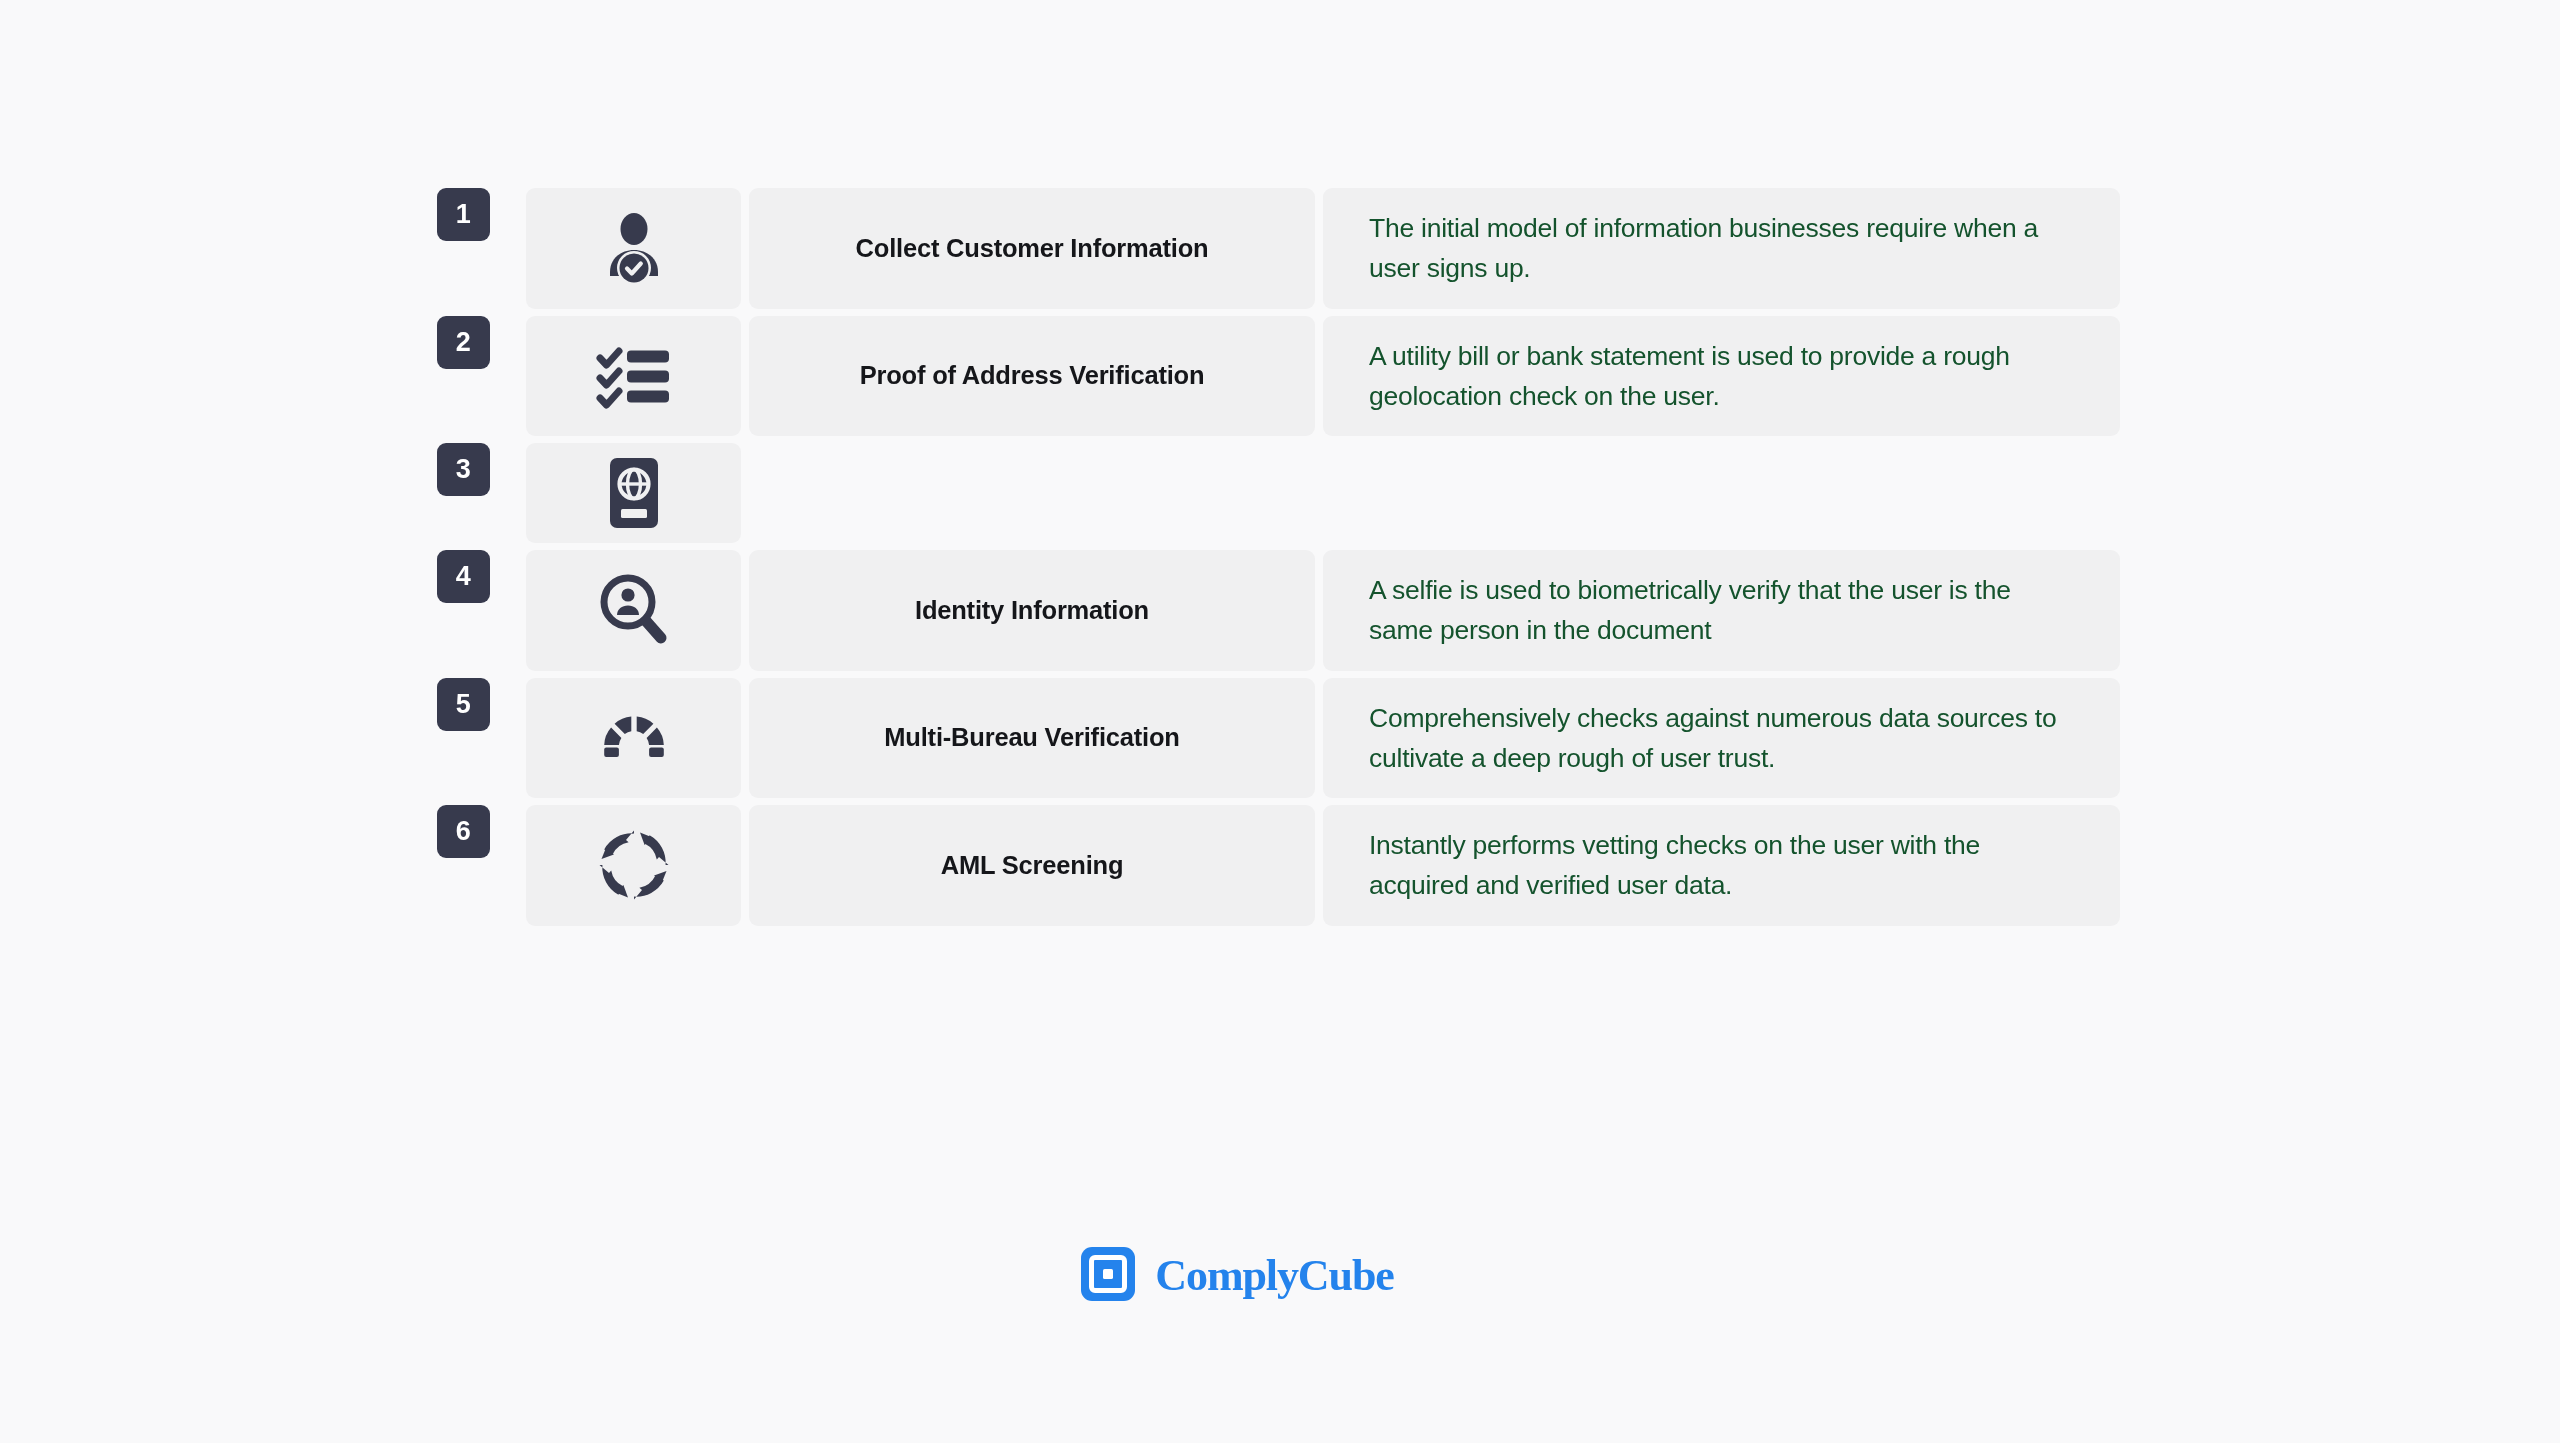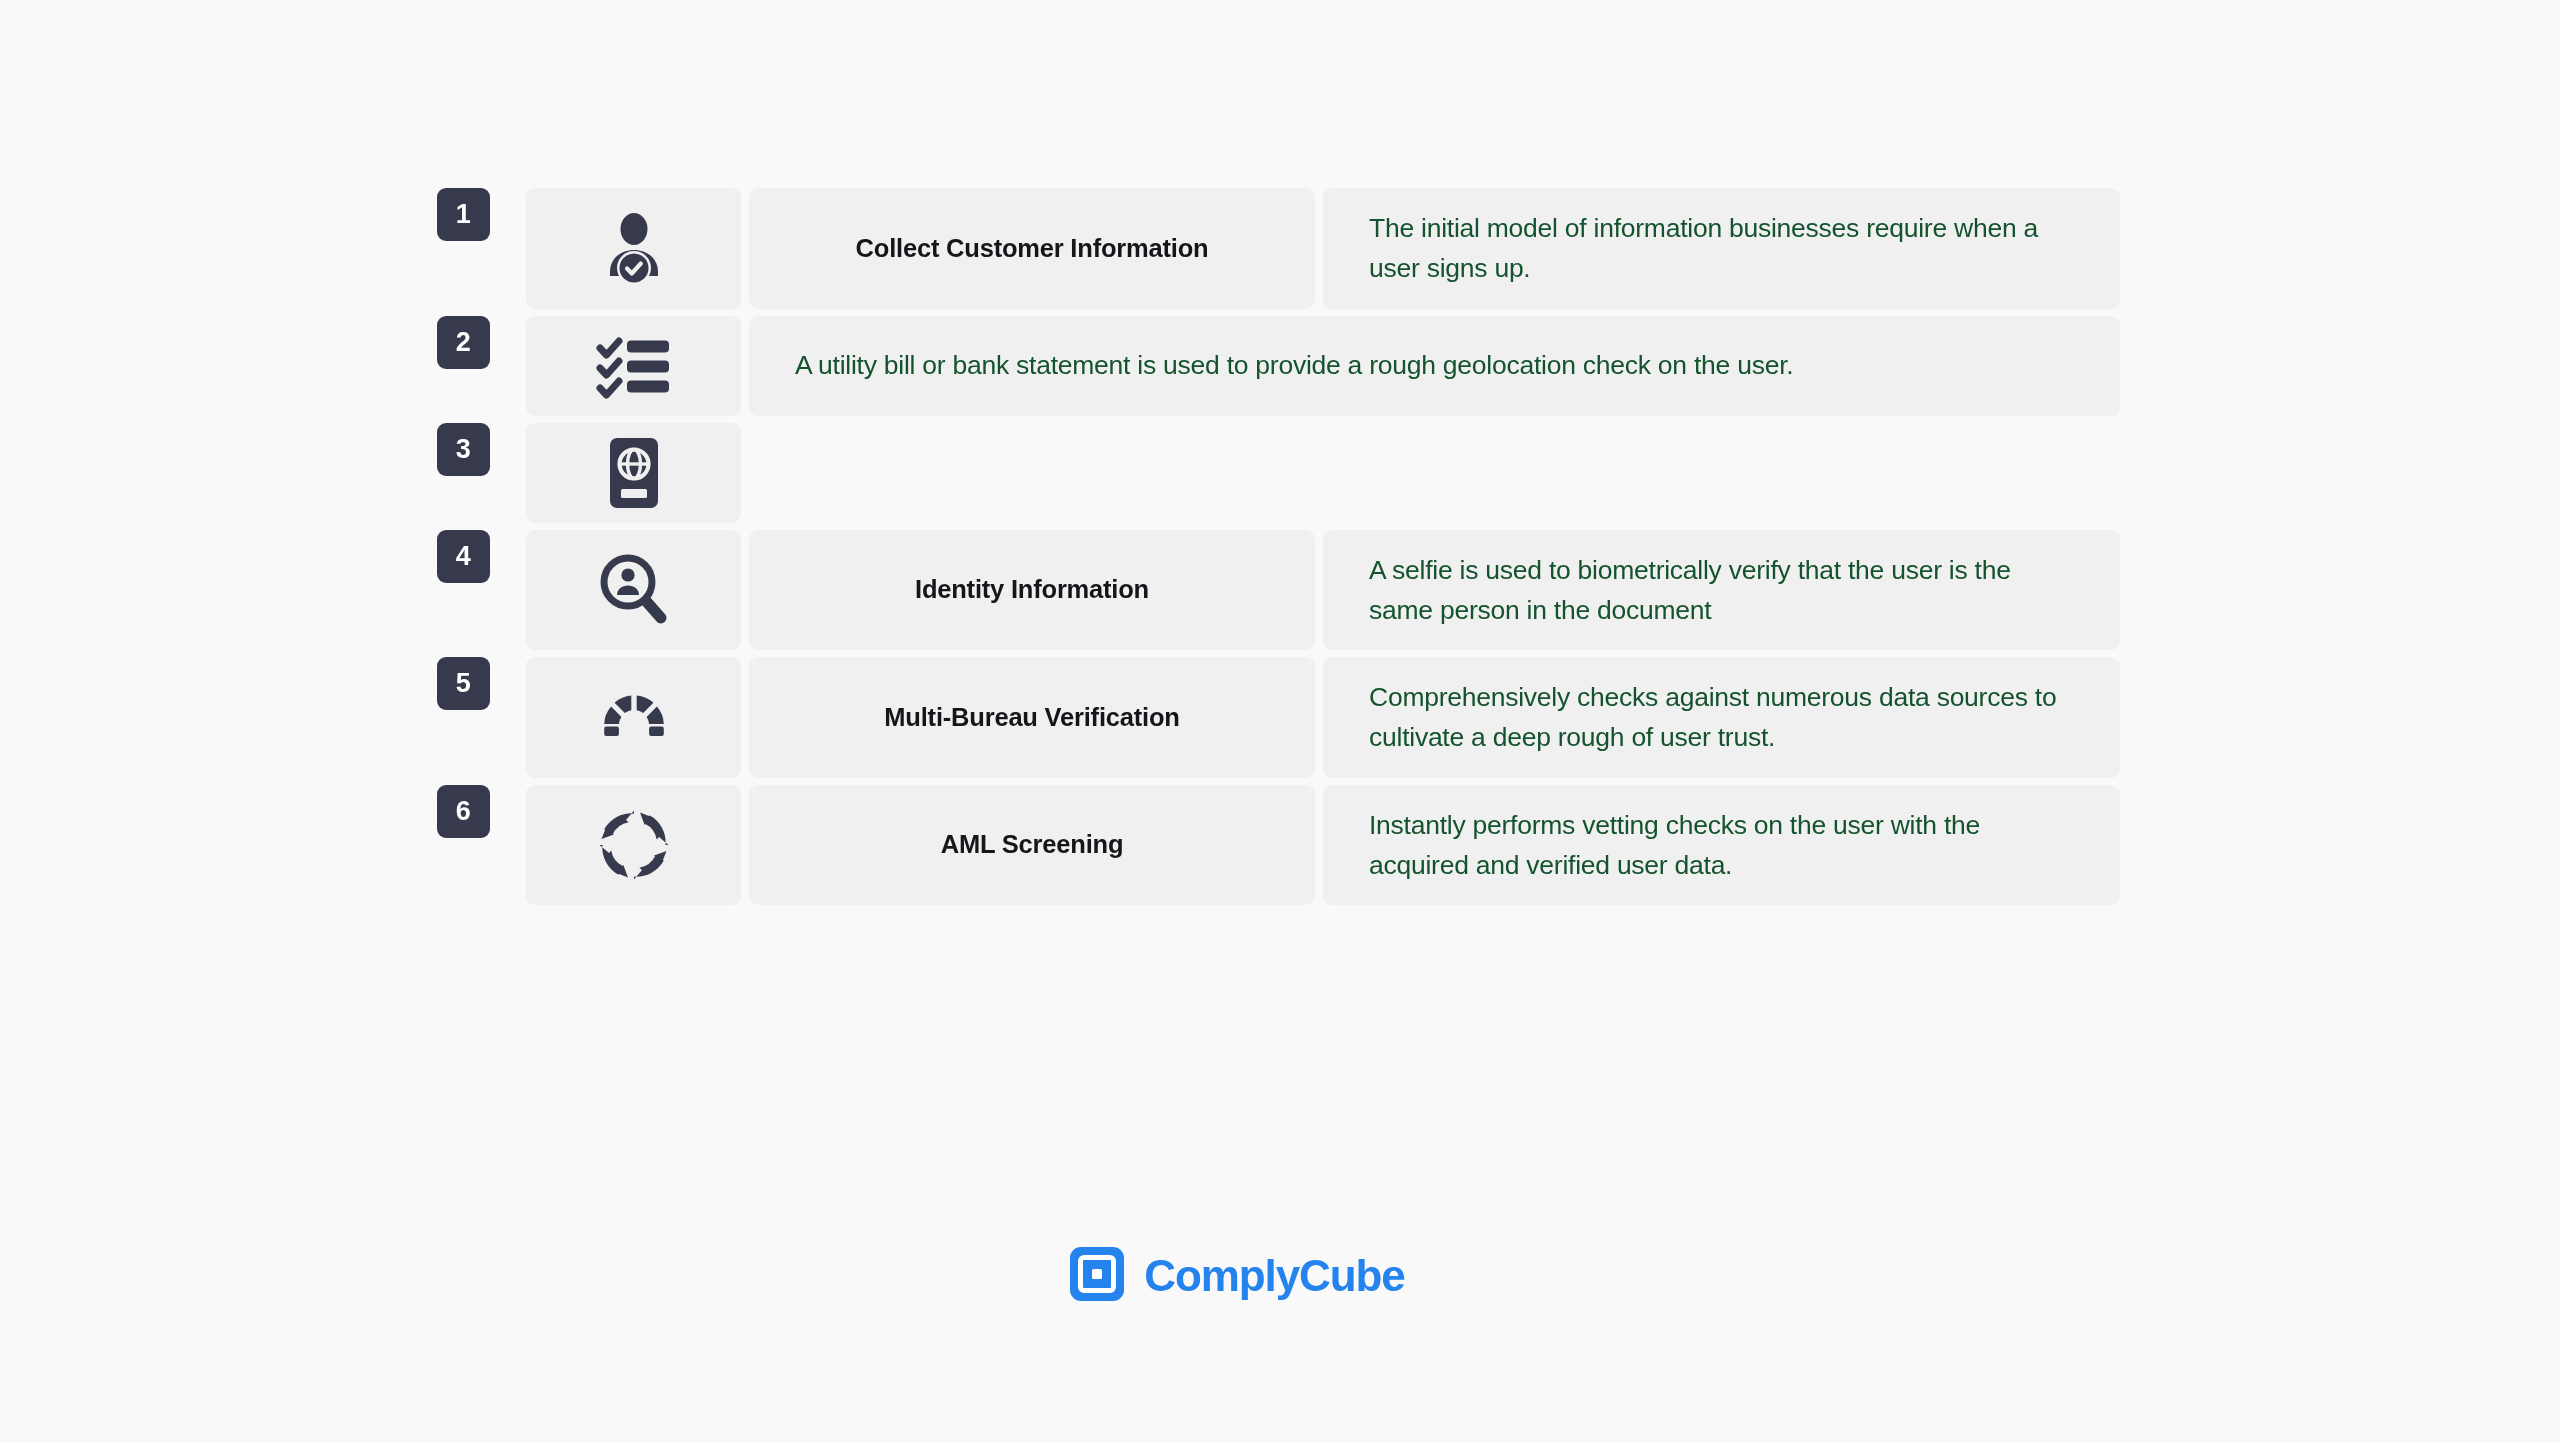--- a/index.html
+++ b/index.html
@@ -122,20 +122,21 @@
   
   .brand {
     position: absolute;
     left: 0;
     top: 1246px;
     width: 2474px;
     display: flex;
     align-items: center;
     justify-content: center;
     gap: 19px;
+    font-family: Liberation Serif, serif;
   }
   .brand-mark { display: block; }
   .brand-name {
     color: #2483ec;
     font-size: 44px;
     font-weight: bold;
     letter-spacing: -1.1px;
     line-height: 1;
   }
 </style>
@@ -177,20 +178,23 @@
         <span class="icon-wrap">
           <svg width="88" height="88" viewBox="0 0 88 88" fill="none">
             <path d="M10 26l6.5 7L29 19" stroke="#373a4d" stroke-width="7" stroke-linecap="round" stroke-linejoin="round"></path>
             <rect x="37" y="18.5" width="42" height="12" rx="4" fill="#373a4d"></rect>
             <path d="M10 46l6.5 7L29 39" stroke="#373a4d" stroke-width="7" stroke-linecap="round" stroke-linejoin="round"></path>
             <rect x="37" y="38.5" width="42" height="12" rx="4" fill="#373a4d"></rect>
             <path d="M10 66l6.5 7L29 59" stroke="#373a4d" stroke-width="7" stroke-linecap="round" stroke-linejoin="round"></path>
             <rect x="37" y="58.5" width="42" height="12" rx="4" fill="#373a4d"></rect>
           </svg>
         </span>
+      </div>
+      <div class="panel title-panel">
+        <span class="title-text">Proof of Address Verification</span>
       </div>
       <div class="panel desc-panel">
         <span class="desc-text">A utility bill or bank statement is used to provide a rough geolocation check on the user.</span>
       </div>
     </div>
 
     <div class="step-row row-h-2">
       <div class="num-badge">
         <span class="num">3</span>
       </div>

